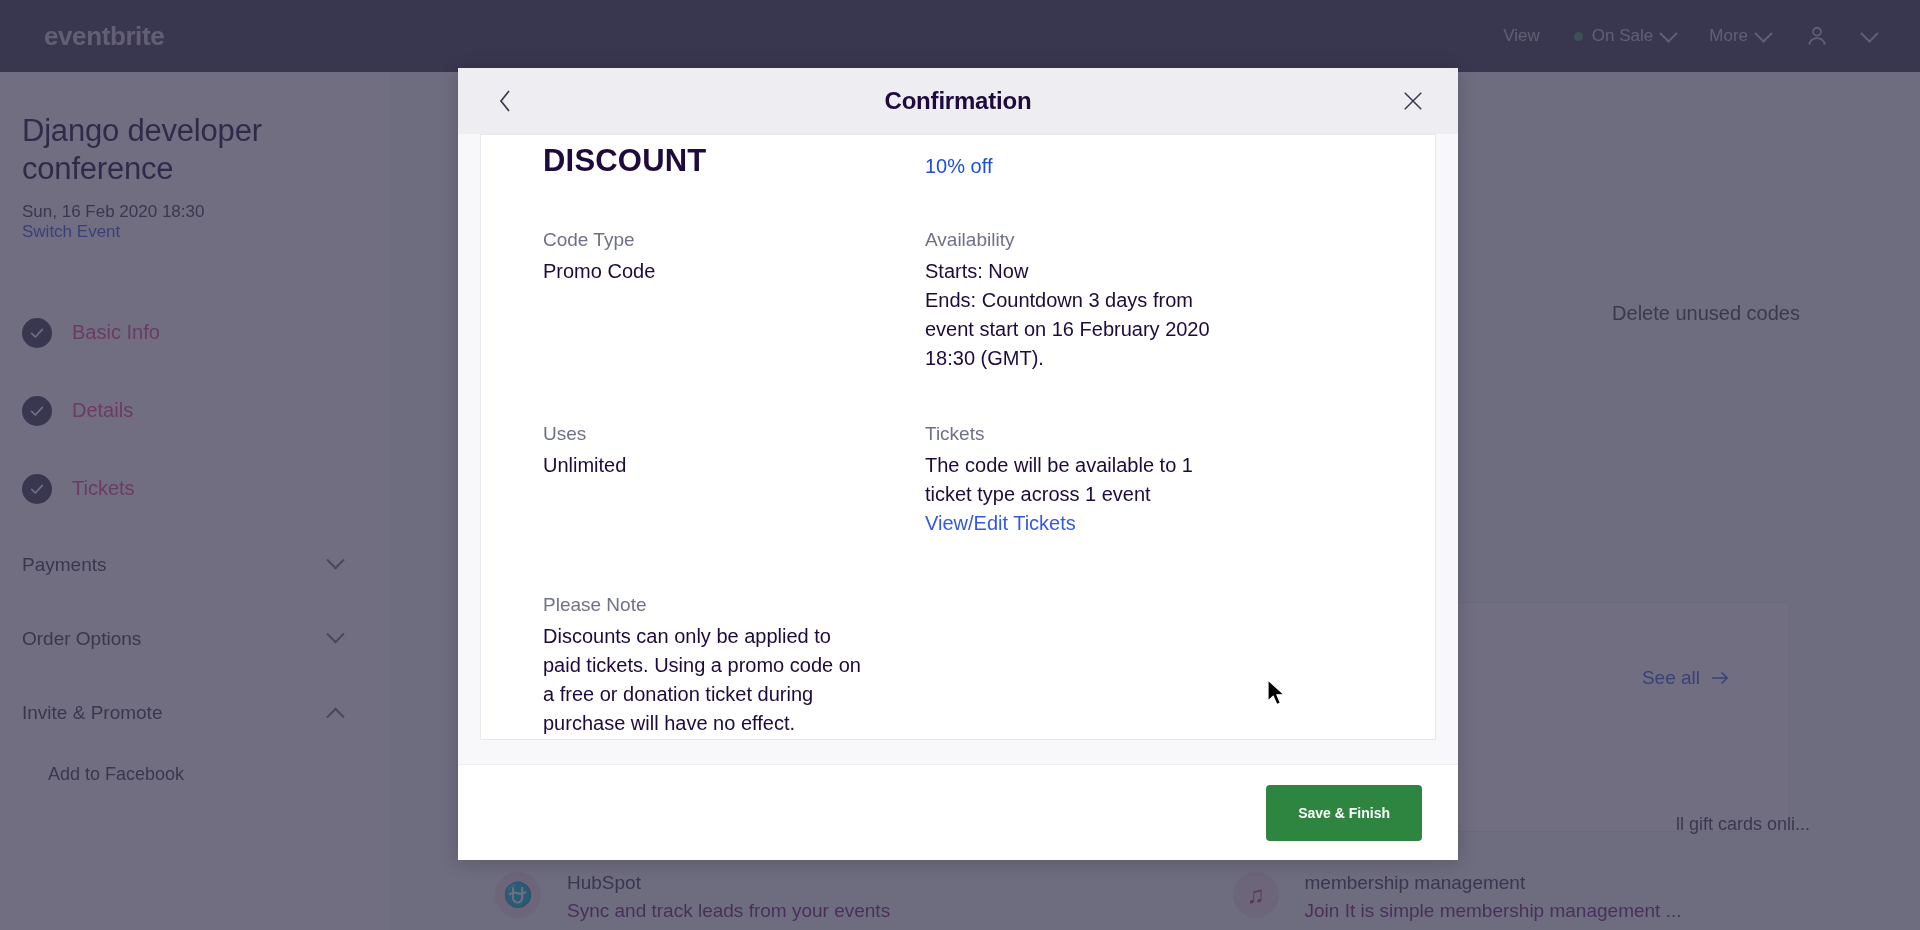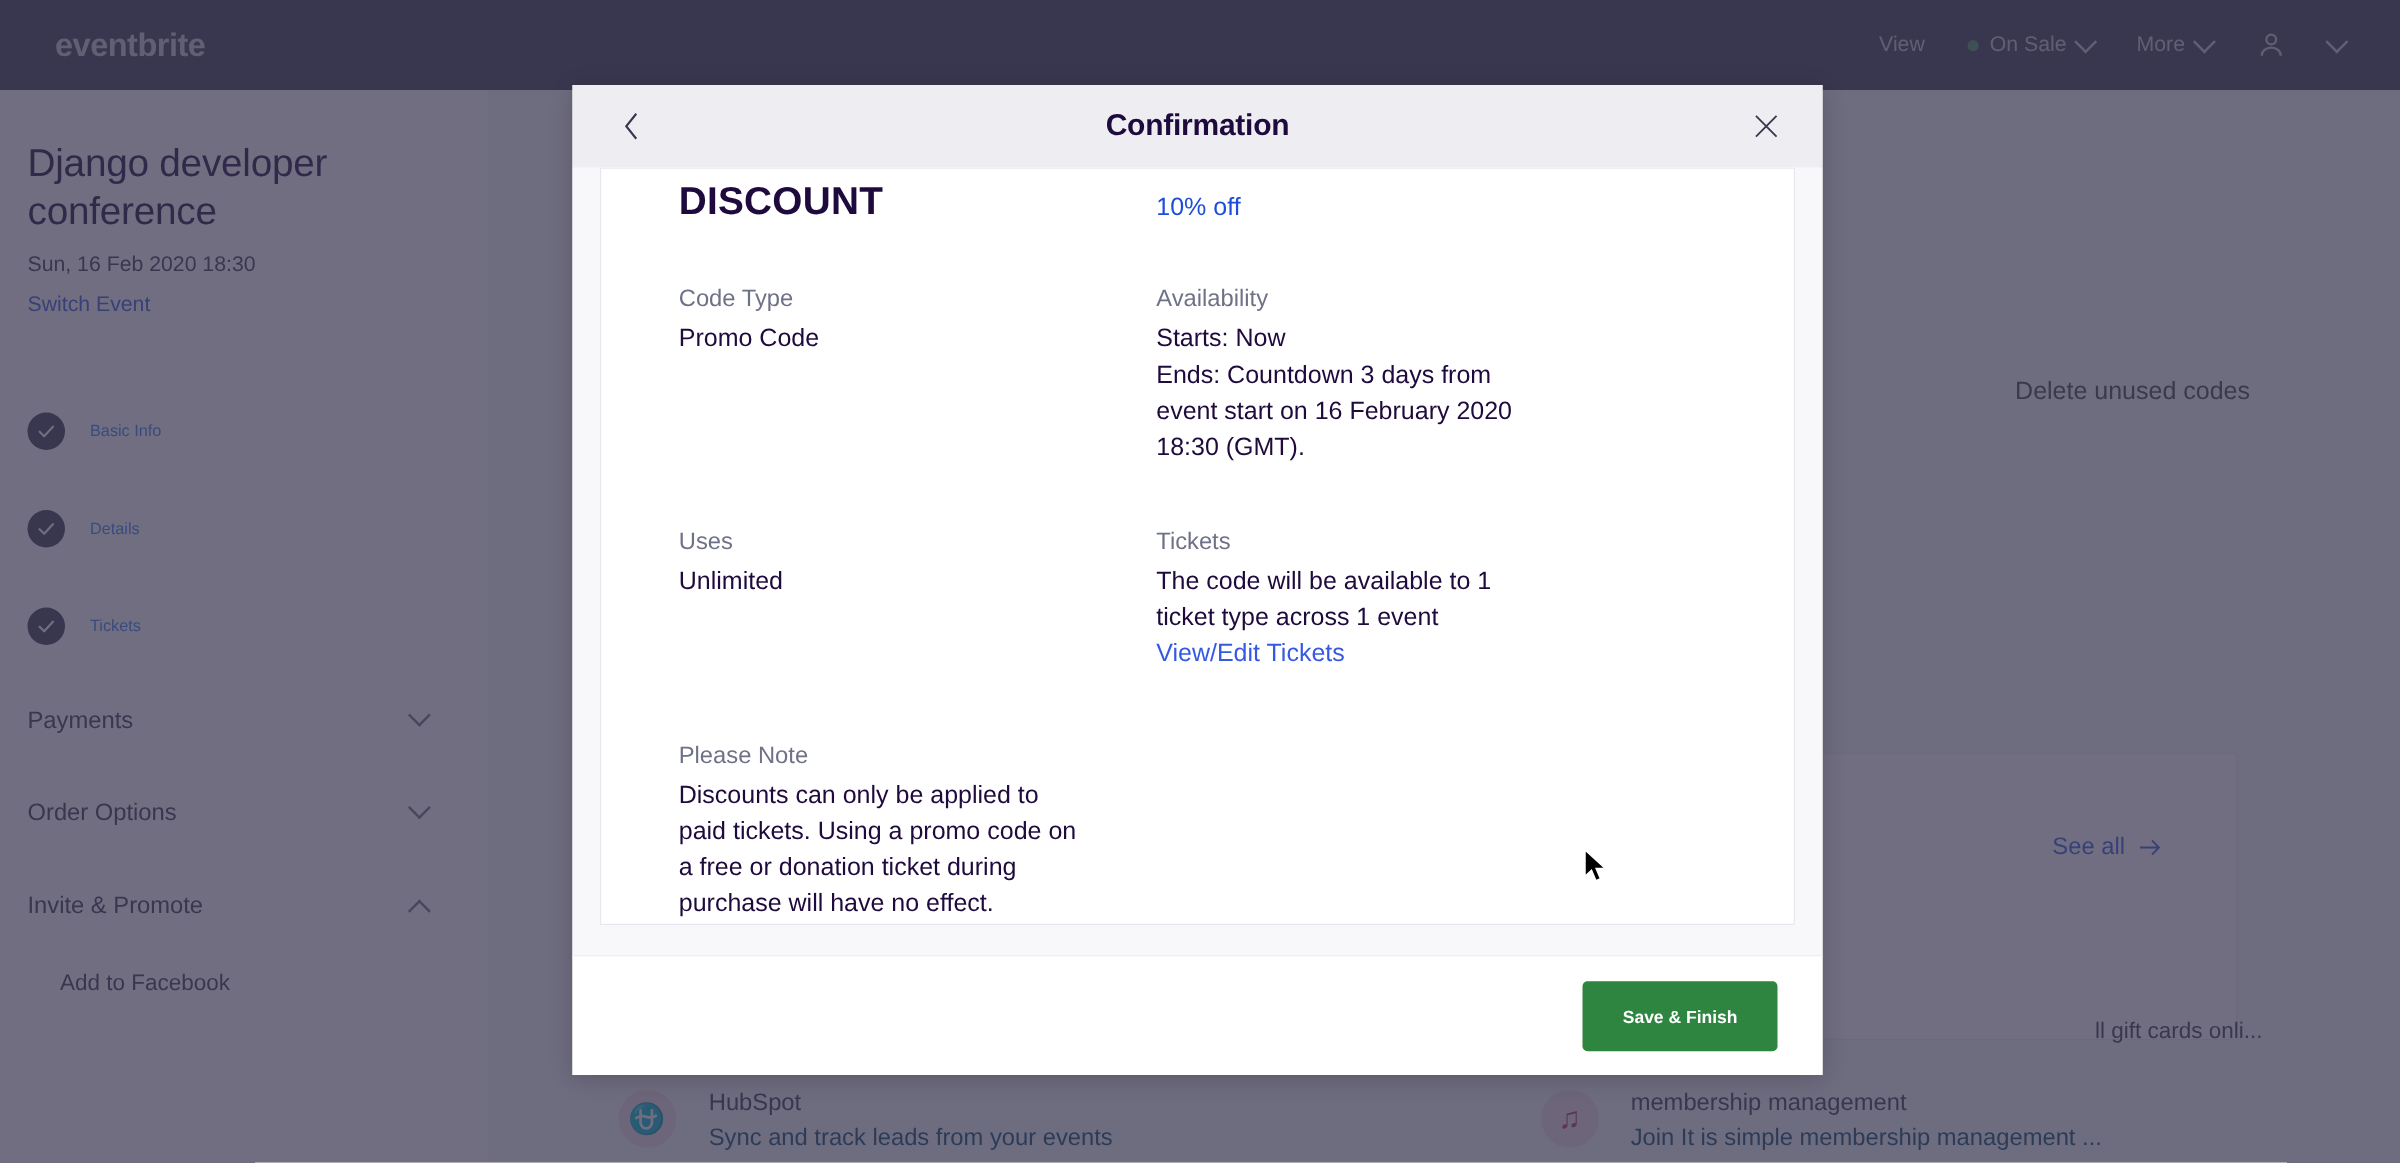--- a/index.html
+++ b/index.html
@@ -56,34 +56,34 @@
     width: 390px; bottom: 0;
     background: #fff;
     padding: 40px 0 0 22px;
   }
   .ev-title {
     font-size: 31px; line-height: 1.22; color: #1e0a3c;
     font-weight: 400; max-width: 320px; letter-spacing: -0.2px;
   }
   .ev-date { margin-top: 14px; font-size: 17px; color: #39364f; }
   .switch-event {
-    margin-top: 12px; font-size: 17px; color: #3659e3; cursor: pointer;
+    margin-top: 0; font-size: 17px; color: #3659e3; cursor: pointer;
   }
   .steps { margin-top: 52px; }
   .step {
     display: flex; align-items: center; gap: 20px;
     height: 78px; cursor: pointer;
   }
   .step-circle {
     width: 30px; height: 30px; border-radius: 50%;
     background: #39364f; display: flex; align-items: center;
     justify-content: center;
   }
   .step-circle svg { width: 16px; height: 16px; }
-  .step-label { font-size: 13px; color: #3b82f6; }
+  .step-label { font-size: 20px; color: #ec4899; }
   .nav-row {
     height: 74px; display: flex; align-items: center;
     font-size: 19px; color: #39364f; cursor: pointer;
     padding-right: 48px; justify-content: space-between;
     width: 368px;
   }
   .nav-row .arr {
     width: 13px; height: 13px;
     border-right: 2px solid #6f7287;
     border-bottom: 2px solid #6f7287;
@@ -117,21 +117,21 @@
   }
   .promo-row { position: absolute; left: 105px; right: 60px; top: 800px; display: flex; gap: 110px; }
   .promo-item { display: flex; gap: 26px; align-items: flex-start; flex: 1; }
   .promo-ico {
     width: 46px; height: 46px; border-radius: 50%;
     background: #f2dfe4; color: #b23a56;
     display:flex; align-items:center; justify-content:center; font-size: 24px;
     flex: 0 0 auto;
   }
   .promo-title { font-size: 19px; color: #39364f; }
-  .promo-desc { font-size: 19px; color: #0c4a6e; margin-top: 6px; }
+  .promo-desc { font-size: 19px; color: #701a75; margin-top: 6px; }
 
   
   .overlay {
     position: absolute; inset: 0;
     background: rgba(57,54,79,0.72);
     z-index: 50;
   }
 
   
   .modal {

